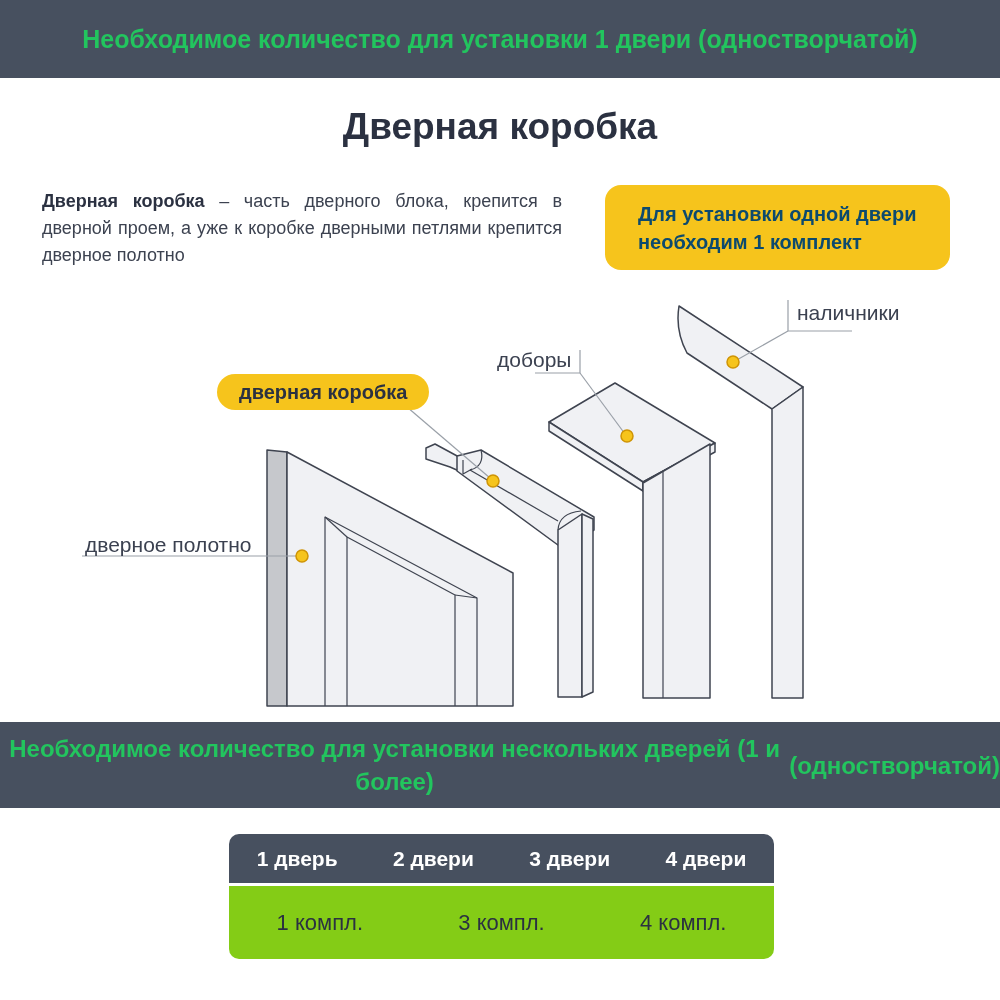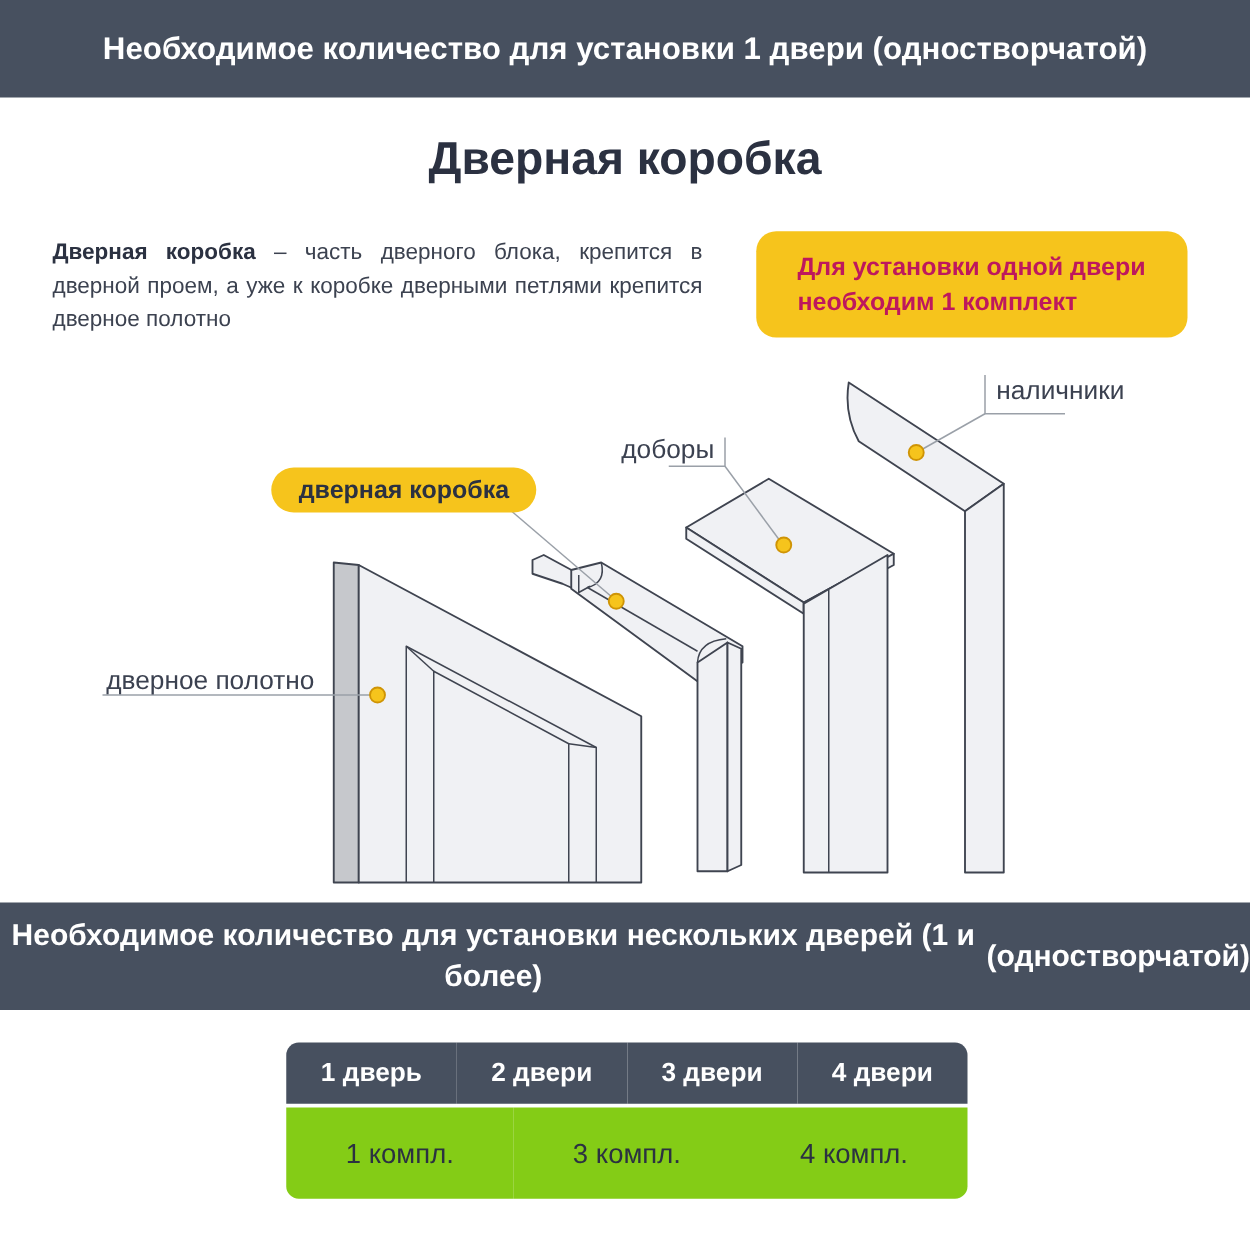--- a/index.html
+++ b/index.html
@@ -1,39 +1,39 @@
 <!DOCTYPE html>
 <html><head>
 <meta charset="utf-8">
 <style>
   html,body{margin:0;padding:0;}
   body{
     width:1000px;height:1000px;position:relative;background:#ffffff;
     font-family:"Liberation Sans", sans-serif;color:#2b3141;overflow:hidden;
   }
   .banner{
-    position:absolute;left:0;width:1000px;background:#47505f;color:#ffffff;
+    position:absolute;left:0;width:1000px;background:#47505f;color:#22c55e;
     display:flex;align-items:center;justify-content:center;text-align:center;
     font-weight:bold;
   }
   #top-banner{top:0;height:78px;font-size:25px;}
   #bottom-banner{top:722px;height:86px;font-size:24px;line-height:33px;flex-direction:row;}
   #main-title{
     position:absolute;top:106px;left:0;width:1000px;text-align:center;
     font-size:37px;font-weight:bold;color:#2b3141;
   }
   #description{
     position:absolute;top:188px;left:42px;width:520px;
     font-size:18px;line-height:27px;color:#3c4250;text-align:justify;
   }
   #description b{color:#2b3141;}
   #info-badge{
     position:absolute;top:185px;left:605px;width:345px;height:85px;
     background:#f6c41c;border-radius:16px;box-sizing:border-box;
-    padding:15px 24px 0 33px;font-size:20px;font-weight:bold;line-height:28px;color:#be185d;
+    padding:15px 24px 0 33px;font-size:20px;font-weight:bold;line-height:28px;color:#0c4a6e;
   }
   svg{position:absolute;top:0;left:0;pointer-events:none;}
   .diagram-label{
     position:absolute;font-size:21px;color:#3b4150;white-space:nowrap;
   }
   #label-casings{top:301px;left:797px;}
   #label-extensions{top:348px;left:497px;}
   #label-door-leaf{top:533px;left:85px;}
   #label-door-frame{
     position:absolute;top:374px;left:217px;height:36px;line-height:36px;

